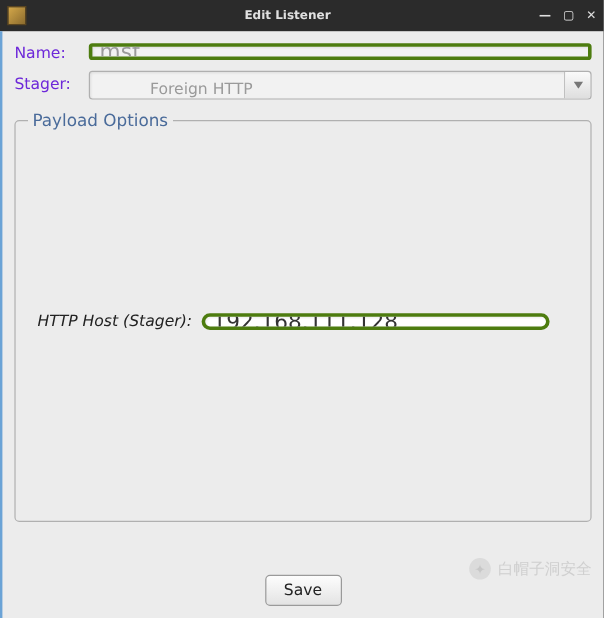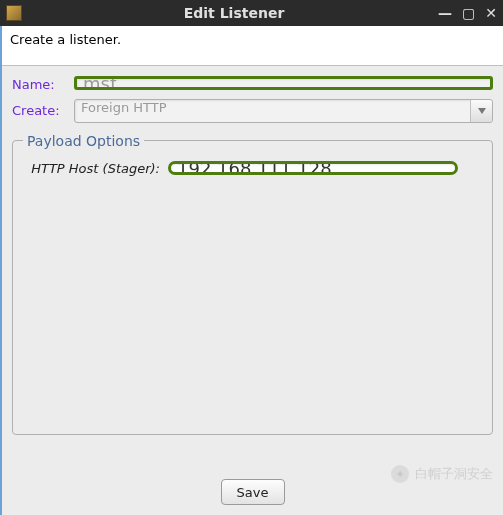--- a/index.html
+++ b/index.html
@@ -12,21 +12,21 @@
       overflow: hidden;
     }
     .titlebar {
       background: #2b2b2b;
       color: #e0e0e0;
       height: 26px;
       display: flex;
       align-items: center;
       padding: 0 6px;
       font-weight: bold;
-      font-size: 14px;
+      font-size: 10px;
     }
     .titlebar .tb-icon {
       width: 16px; height: 16px;
       background: linear-gradient(135deg, #d4a84a 0%, #8b6b2e 100%);
       border: 1px solid #5a4520;
       margin-right: 8px;
     }
     .titlebar .tb-title { flex: 1; text-align: center; }
     .titlebar .tb-controls { display: flex; gap: 10px; font-weight: bold; }
     .titlebar .tb-controls span { cursor: pointer; color: #e0e0e0; }
@@ -79,22 +79,23 @@
       background: #f2f2f2;
       color: #9a9a9a;
     }
     .combo {
       display: flex;
       width: 100%;
       height: 24px;
       border: 1px solid #b0b0b0;
       border-radius: 3px;
       background: #f2f2f2;
-      align-items: flex-start;
+      align-items: flex-end;
       box-shadow: inset 1px 1px 2px rgba(0,0,0,0.08);
+      padding-left: 44px;
     }
     .combo .combo-text {
       flex: 1;
       padding: 0 6px;
       color: #9a9a9a;
     }
     .combo .combo-btn {
       width: 22px;
       height: 100%;
       border-left: 1px solid #c0c0c0;
@@ -106,21 +107,21 @@
       border-bottom-right-radius: 3px;
     }
     .combo .combo-btn svg { width: 8px; height: 6px; }
     fieldset.payload-options {
       border: 1px solid #b0b0b0;
       border-radius: 4px;
       padding: 12px 10px 10px 10px;
       margin-top: 4px;
       flex: 1;
       display: flex;
-      flex-direction: column;
+      flex-direction: row;
     }
     fieldset.payload-options legend {
       color: #4a6b9a;
       padding: 0 4px;
       font-size: 14px;
     }
     .opt-row {
       display: flex;
       align-items: center;
       margin-bottom: 8px;
@@ -183,35 +184,32 @@
   <div class="tb-title">Edit Listener</div>
   <div class="tb-controls">
     <span>—</span>
     <span>▢</span>
     <span>✕</span>
   </div>
 </div>
 
 <div class="window">
 
-  <div class="desc-area">
-    <span>Create a listener.</span>
-  </div>
 
   <div class="form-area">
 
     <div class="form-row">
       <label>Name:</label>
       <div class="field">
         <input type="text" class="text-input" disabled="" value="msf" style="">
       </div>
     </div>
 
     <div class="form-row">
-      <label>Create:</label>
+      <label>Stager:</label>
       <div class="field">
         <div class="combo">
           <div class="combo-text">Foreign HTTP</div>
           <div class="combo-btn">
             <svg viewBox="0 0 8 6">
                 <path d="M0 0 L8 0 L4 6 Z" fill="#777"></path>
               </svg>
           </div>
         </div>
       </div>

